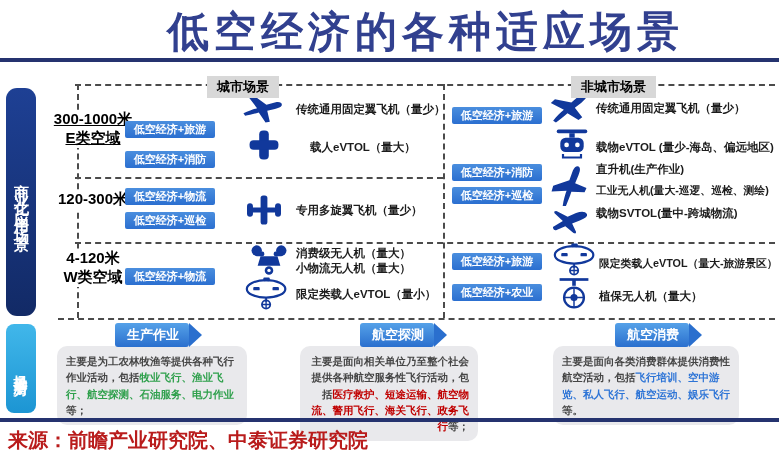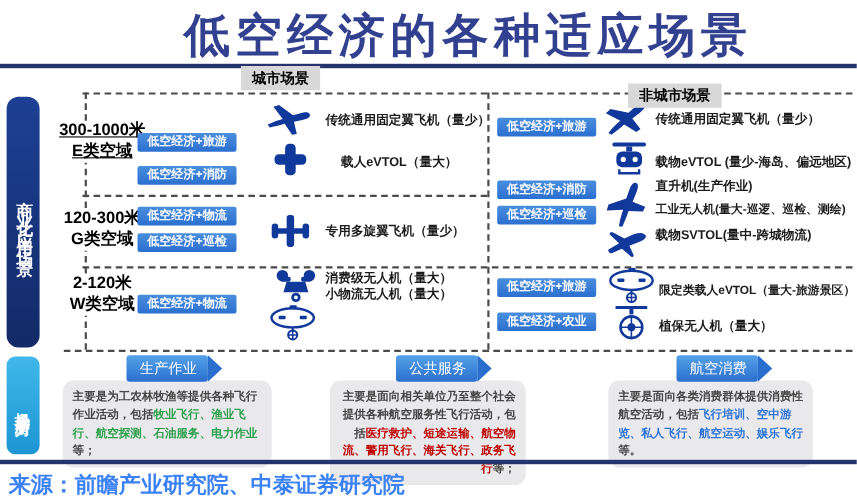--- a/index.html
+++ b/index.html
@@ -20,28 +20,28 @@
          font-weight:bold; white-space:nowrap; z-index:2; }
   .lbl { font-size:11.5px; font-weight:700; color:#1c1c1c; white-space:nowrap; }
   .lbl2 { line-height:15px; }
   .ic { color:#11389b; fill:currentColor; position:absolute; z-index:2; }
   .side-navy { background:linear-gradient(180deg,#1e4094,#122a66); border-radius:11px; z-index:2;
                display:flex; align-items:center; justify-content:center; }
   .side-blue { background:linear-gradient(180deg,#41b7ea,#1c95d3); border-radius:8px;
                display:flex; align-items:center; justify-content:center; }
   .vtext { writing-mode:vertical-rl; text-orientation:upright; color:#fff; font-weight:bold; }
   .banner { background:linear-gradient(180deg,#55a1e8,#2a6fce); color:#fff; font-size:13px;
-            font-weight:normal; padding:3px 10px 3px 12px; border-radius:3px; white-space:nowrap; z-index:2; }
+            font-weight:bold; padding:3px 10px 3px 12px; border-radius:3px; white-space:nowrap; z-index:2; }
   .banner::after { content:""; position:absolute; left:100%; top:50%; margin-top:-12px;
                    border:12px solid transparent; border-right:0;
                    border-left:13px solid #2a6fce; }
   .gbox { background:#e9e9ec; border-radius:10px; padding:7px 9px; font-size:10.5px;
           font-weight:bold; color:#454545; line-height:1.55; }
   .kw-green { color:#2fa04c; } .kw-red { color:#c00000; } .kw-blue { color:#2d74d6; }
-  .source { font-size:20px; font-weight:bold; color:#3b82f6; white-space:nowrap; }
+  .source { font-size:20px; font-weight:bold; color:#b91c1c; white-space:nowrap; }
   #symdefs { position:absolute; width:0; height:0; overflow:hidden; }
 </style>
 </head>
 <body>
 
 <svg id="symdefs" xmlns="http://www.w3.org/2000/svg">
   <symbol id="sym-plane" viewBox="0 0 48 40">
     <path d="M1 25 C7 22 13 20 17 19 L7 6 L13 4 L28 15 L39 12 C44 11 47 13 46 16 C45 18 42 19 38 20 L29 22 L32 35 L27 36 L19 24 C13 26 7 27 3 28 Z"></path>
   </symbol>
   <symbol id="sym-jet" viewBox="0 0 44 36">
@@ -97,37 +97,36 @@
   <div class="abs title">低空经济的各种适应场景</div>
   <div class="abs rule" style="left:0; top:58px; width:779px;"></div>
 
   <div class="abs hline" style="left:75px; top:84px;  width:700px;"></div>
   <div class="abs hline" style="left:75px; top:177px; width:368px;"></div>
   <div class="abs hline" style="left:75px; top:242px; width:700px;"></div>
   <div class="abs hline" style="left:58px; top:318px; width:717px;"></div>
   <div class="abs vline" style="left:77px;  top:84px; height:234px;"></div>
   <div class="abs vline" style="left:443px; top:84px; height:234px;"></div>
 
-  <div class="abs scene-h" style="left:207px; top:60px;margin-left:12px;">城市场景</div>
+  <div class="abs scene-h" style="left:207px; top:76px;">城市场景</div>
   <div class="abs scene-h" style="left:571px; top:76px;">非城市场景</div>
 
   <div class="abs side-navy" style="left:6px; top:88px; width:30px; height:228px;">
     <span class="vtext" style="font-size:15px; letter-spacing:9px;">商业化应用场景</span>
   </div>
 
   <div class="abs band" style="left:40px; top:110px;text-decoration:underline;">
     <div>300-1000米</div>
     <div>E类空域</div>
   </div>
   <div class="abs band" style="left:40px; top:190px;">
     <div>120-300米</div>
-    <div>G类空域</div>
   </div>
   <div class="abs band" style="left:40px; top:249px;">
-    <div>2-120米</div>
+    <div>4-120米</div>
     <div>W类空域</div>
   </div>
 
   <div class="abs tag" style="left:125px; top:121px;">低空经济+旅游</div>
   <div class="abs tag" style="left:125px; top:151px;">低空经济+消防</div>
   <div class="abs tag" style="left:125px; top:188px;">低空经济+物流</div>
   <div class="abs tag" style="left:125px; top:212px;">低空经济+巡检</div>
   <div class="abs tag" style="left:125px; top:268px;">低空经济+物流</div>
 
   <svg class="ic" style="left:240px; top:92px;  width:46px; height:34px;">
@@ -146,20 +145,21 @@
       <use href="#sym-airship"></use>
     </svg>
 
   <div class="abs lbl" style="left:296px; top:102px;">传统通用固定翼飞机（量少）</div>
   <div class="abs lbl" style="left:310px; top:140px;">载人eVTOL（量大）</div>
   <div class="abs lbl" style="left:296px; top:203px;">专用多旋翼飞机（量少）</div>
   <div class="abs lbl lbl2" style="left:296px; top:246px;">
     <div>消费级无人机（量大）</div>
     <div>小物流无人机（量大）</div>
   </div>
+  <div class="abs lbl" style="left:296px; top:287px;">限定类载人eVTOL（量小）</div>
 
   <div class="abs tag" style="left:452px; top:107px;">低空经济+旅游</div>
   <div class="abs tag" style="left:452px; top:164px;">低空经济+消防</div>
   <div class="abs tag" style="left:452px; top:187px;">低空经济+巡检</div>
   <div class="abs tag" style="left:452px; top:253px;">低空经济+旅游</div>
   <div class="abs tag" style="left:452px; top:284px;">低空经济+农业</div>
 
   <svg class="ic" style="left:547px; top:90px;  width:46px; height:36px; transform:rotate(-25deg);">
       <use href="#sym-plane"></use>
     </svg>
@@ -189,21 +189,21 @@
 
   <div class="abs side-blue" style="left:6px; top:324px; width:30px; height:89px;">
     <span class="vtext" style="font-size:14px; letter-spacing:2px;">场景新潜力</span>
   </div>
 
   <div class="abs banner" style="left:115px; top:323px;">生产作业</div>
   <div class="abs gbox" style="left:57px; top:346px; width:172px;">
     <span>主要是为工农林牧渔等提供各种飞行作业活动，包括</span><span class="kw-green">牧业飞行、渔业飞行、航空探测、石油服务、电力作业</span><span>等；</span>
   </div>
 
-  <div class="abs banner" style="left:360px; top:323px;">公共服务</div>
+  <div class="abs banner" style="left:360px; top:323px;">航空探测</div>
   <div class="abs gbox" style="left:300px; top:346px; width:160px;text-align:right;">
     <span>主要是面向相关单位乃至整个社会提供各种航空服务性飞行活动，包括</span><span class="kw-red">医疗救护、短途运输、航空物流、警用飞行、海关飞行、政务飞行</span><span>等；</span>
   </div>
 
   <div class="abs banner" style="left:615px; top:323px;">航空消费</div>
   <div class="abs gbox" style="left:553px; top:346px; width:168px;">
     <span>主要是面向各类消费群体提供消费性航空活动，包括</span><span class="kw-blue">飞行培训、空中游览、私人飞行、航空运动、娱乐飞行</span><span>等。</span>
   </div>
 
   <div class="abs rule" style="left:0; top:418px; width:779px;"></div>

